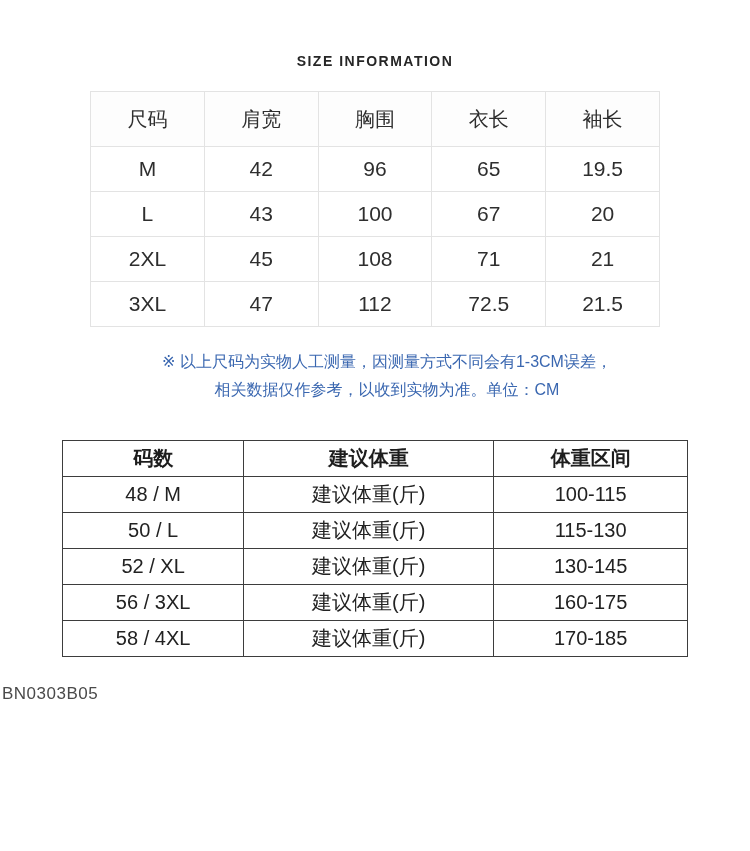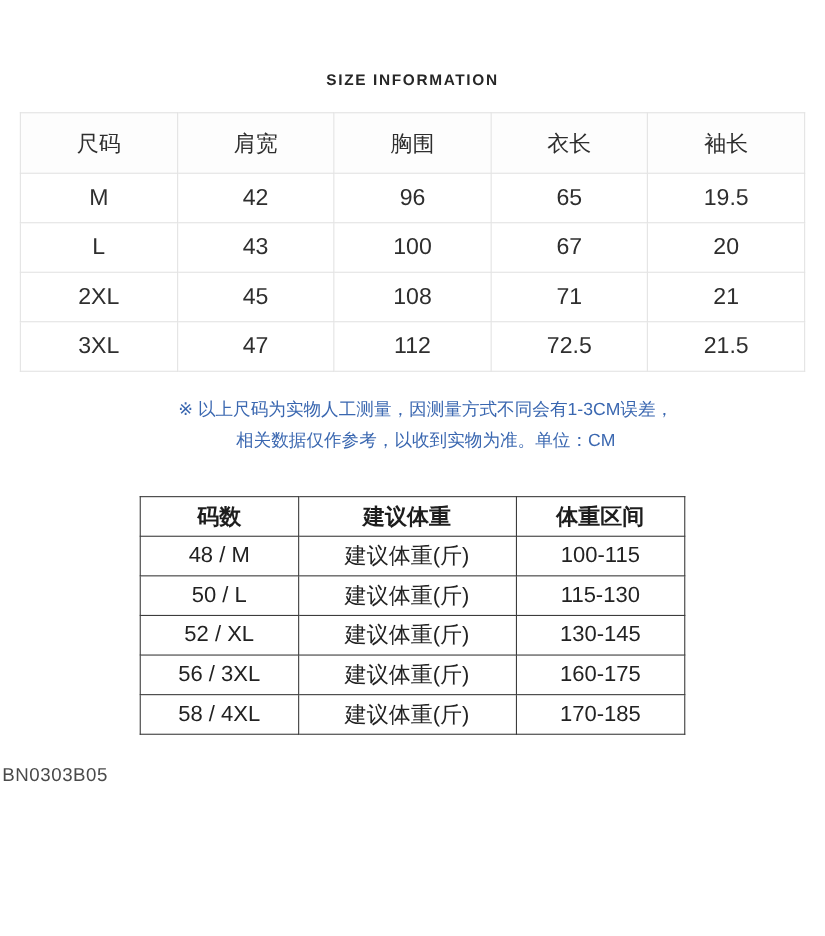--- a/index.html
+++ b/index.html
@@ -14,47 +14,47 @@
   .title-wrap{display:inline-block;position:relative;}
   .title{
     font-size:37px;font-weight:700;letter-spacing:3px;color:#161616;
     line-height:40px;
   }
   .deg{
     position:absolute;top:-10px;right:-18px;
     font-size:30px;font-weight:700;color:#161616;line-height:20px;
   }
   .subtitle{
-    margin-top:14px;font-size:14px;font-weight:700;letter-spacing:1.5px;
+    margin-top:3px;font-size:14px;font-weight:700;letter-spacing:1.5px;
     color:#262626;
   }
   
   table{border-collapse:collapse;}
   .size-table{
-    width:714px;margin:22px auto 0;table-layout:fixed;
+    width:570px;margin:22px auto 0;table-layout:fixed;
   }
   .size-table th,.size-table td{
     border:1px solid #e3e3e3;text-align:center;vertical-align:middle;
     width:20%;
   }
   .size-table th{
     height:52px;font-size:20px;font-weight:400;color:#2e2e2e;
     background:#fdfdfd;
   }
   .size-table td{
     height:42px;font-size:21px;color:#2e2e2e;
   }
   
   .note{
     margin-top:21px;text-align:center;font-size:16px;line-height:28px;
     font-weight:400;
   }
   
   .weight-table{
-    width:496px;margin:36px auto 0;table-layout:fixed;
+    width:626px;margin:36px auto 0;table-layout:fixed;
   }
   .weight-table th,.weight-table td{
     border:1.5px solid #3d3d3d;text-align:center;vertical-align:middle;
   }
   .weight-table th{
     height:33px;font-size:20px;font-weight:700;color:#1d1d1d;
   }
   .weight-table td{
     height:33px;font-size:20px;color:#222222;
   }

